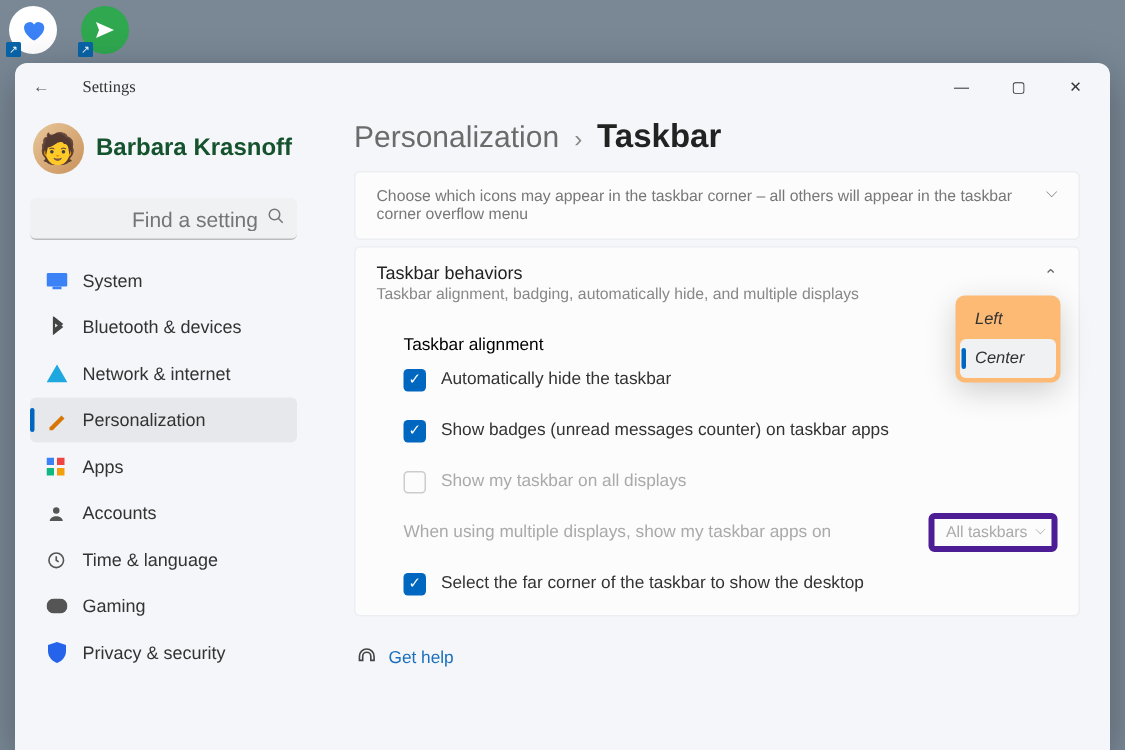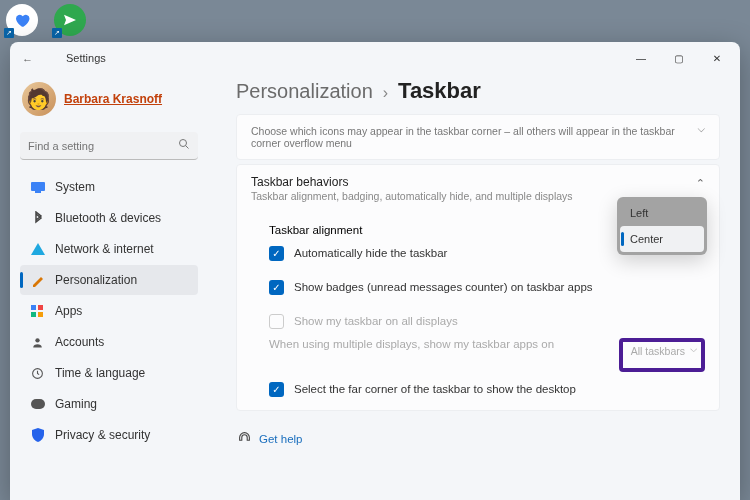--- a/index.html
+++ b/index.html
@@ -3,30 +3,30 @@
 <meta charset="utf-8">
 <style>
   * { box-sizing: border-box; margin: 0; padding: 0; font-family: "Segoe UI", sans-serif; }
   body { width: 750px; height: 500px; background: #7a8896; overflow: hidden; position: relative; }
   .desktop-icons { position: absolute; top: 4px; left: 6px; display: flex; gap: 16px; }
   .desktop-icon { width: 32px; height: 32px; border-radius: 50%; display: flex; align-items: center; justify-content: center; position: relative; }
   .desktop-icon .shortcut { position: absolute; bottom: -2px; left: -2px; width: 10px; height: 10px; background: #0964a8; color: white; font-size: 7px; display:flex; align-items:center; justify-content:center; border-radius:1px;}
   .window { position: absolute; top: 42px; left: 10px; right: 10px; bottom: 0; background: #f4f6f9; border-radius: 8px 8px 0 0; box-shadow: 0 8px 30px rgba(0,0,0,.3); display: flex; flex-direction: column; overflow: hidden; }
   .titlebar { height: 32px; display: flex; align-items: center; padding: 0 4px 0 12px; font-size: 11px; color: #333; }
   .titlebar .back { width: 20px; color:#555; }
-  .titlebar .title { margin-left: 24px; }
+  .titlebar .title { margin-left: 13px; font-family: Liberation Serif, serif; }
   .winbtns { margin-left: auto; display: flex; }
   .winbtn { width: 38px; height: 28px; display:flex; align-items:center; justify-content:center; font-size:10px; color:#333; }
   .body { flex:1; display:flex; overflow:hidden; }
   .sidebar { width: 196px; padding: 4px 8px 8px 10px; display:flex; flex-direction:column; gap:2px; }
   .profile { display:flex; align-items:center; gap:8px; padding: 4px 2px 14px 2px; }
   .avatar { width: 34px; height:34px; border-radius:50%; background: linear-gradient(135deg,#e8c79a,#c9915a); display:flex; align-items:center; justify-content:center; font-size:20px; }
-  .username { font-size: 12px; font-weight:600; color:#c2410c;text-decoration:underline; }
+  .username { font-size: 16px; font-weight:600; color:#14532d; }
   .search { position:relative; margin-bottom:10px; }
-  .search input { width:100%; height:28px; border:none; border-bottom:1px solid #bbb; background:#f0f1f3; border-radius:4px; padding:0 26px 0 8px; font-size:11px; color:#555; outline:none; }
+  .search input { width:100%; height:28px; border:none; border-bottom:1px solid #bbb; background:#f0f1f3; border-radius:4px; padding:0 26px 0 8px; font-size:14px; color:#555; outline:none;text-align:right; }
   .search .sicon { position:absolute; right:8px; top:6px; color:#777; font-size:12px; }
   .nav { display:flex; flex-direction:column; gap:1px; }
   .nav-item { display:flex; align-items:center; gap:10px; height:30px; padding:0 10px; font-size:12px; color:#333; border-radius:4px; position:relative; }
   .nav-item.active { background:#e6e8ec; }
   .nav-item.active::before { content:""; position:absolute; left:0; top:7px; bottom:7px; width:3px; background:#0067c0; border-radius:2px; }
   .nav-icon { width:15px; height:15px; display:flex; align-items:center; justify-content:center; }
   .main { flex:1; padding: 4px 20px 0 30px; overflow:hidden; }
   .breadcrumb { display:flex; align-items:baseline; gap:10px; margin-bottom:10px; }
   .bc-parent { font-size:20px; color:#6b6b6b; font-weight:400; }
   .bc-sep { font-size:16px; color:#888; }
@@ -38,25 +38,25 @@
   .card-sub { font-size:10.5px; color:#888; margin-top:1px; }
   .chev { color:#666; font-size:11px; margin-top:2px; }
   .row { display:flex; align-items:center; height:34px; font-size:11.5px; color:#333; padding-left:18px; }
   .row.disabled { color:#aaa;text-align:center; }
   .checkbox { width:15px; height:15px; border-radius:3px; margin-right:10px; display:flex; align-items:center; justify-content:center; flex-shrink:0; }
   .checkbox.checked { background:#0067c0; }
   .checkbox.checked::after { content:"✓"; color:white; font-size:10px; }
   .checkbox.unchecked { border:1.5px solid #ccc; }
   .align-row { display:flex; align-items:flex-end; justify-content:space-between; height:34px; font-size:11.5px; padding-left:18px; }
   .select-trigger { font-size:11px; color:#555; padding-right:40px; }
-  .dropdown { position:absolute; right:12px; top:32px; width:90px; background:#a3a3a3; border-radius:6px; box-shadow:0 6px 20px rgba(0,0,0,.18); padding:3px; z-index:10; }
+  .dropdown { position:absolute; right:12px; top:32px; width:70px; background:#fdba74; border-radius:6px; box-shadow:0 6px 20px rgba(0,0,0,.18); padding:3px; z-index:10;font-style:italic; }
   .dropdown-item { height:26px; display:flex; align-items:center; font-size:11px; color:#333; padding:0 10px; border-radius:4px; position:relative; }
   .dropdown-item.selected { background:#f0f1f3; }
   .dropdown-item.selected::before { content:""; position:absolute; left:1px; top:6px; bottom:6px; width:2.5px; background:#0067c0; border-radius:2px; }
-  .multi-row { display:flex; justify-content:space-between; height:34px; font-size:11.5px; padding-left:18px; color:#aaa;gap:16px; }
+  .multi-row { display:flex; align-items:center; justify-content:space-between; height:34px; font-size:11.5px; padding-left:18px; color:#aaa;gap:16px; }
   .mini-select { font-size:10.5px; color:#aaa; border:4px solid #4c1d95; border-radius:4px; padding:3px 16px 3px 8px; position:relative; }
   .mini-select::after { content:"⌵"; position:absolute; right:4px; top:2px; font-size:9px; }
   .help { display:flex; align-items:center; gap:8px; font-size:11.5px; color:#196ebd; margin-top:20px; padding-left:2px; }
   .help-icon { color:#444; }
   .chevd { position:absolute; right:14px; top:8px; color:#888; font-size:10px; }
 </style>
 </head>
 <body>
 
 <div class="desktop-icons">

